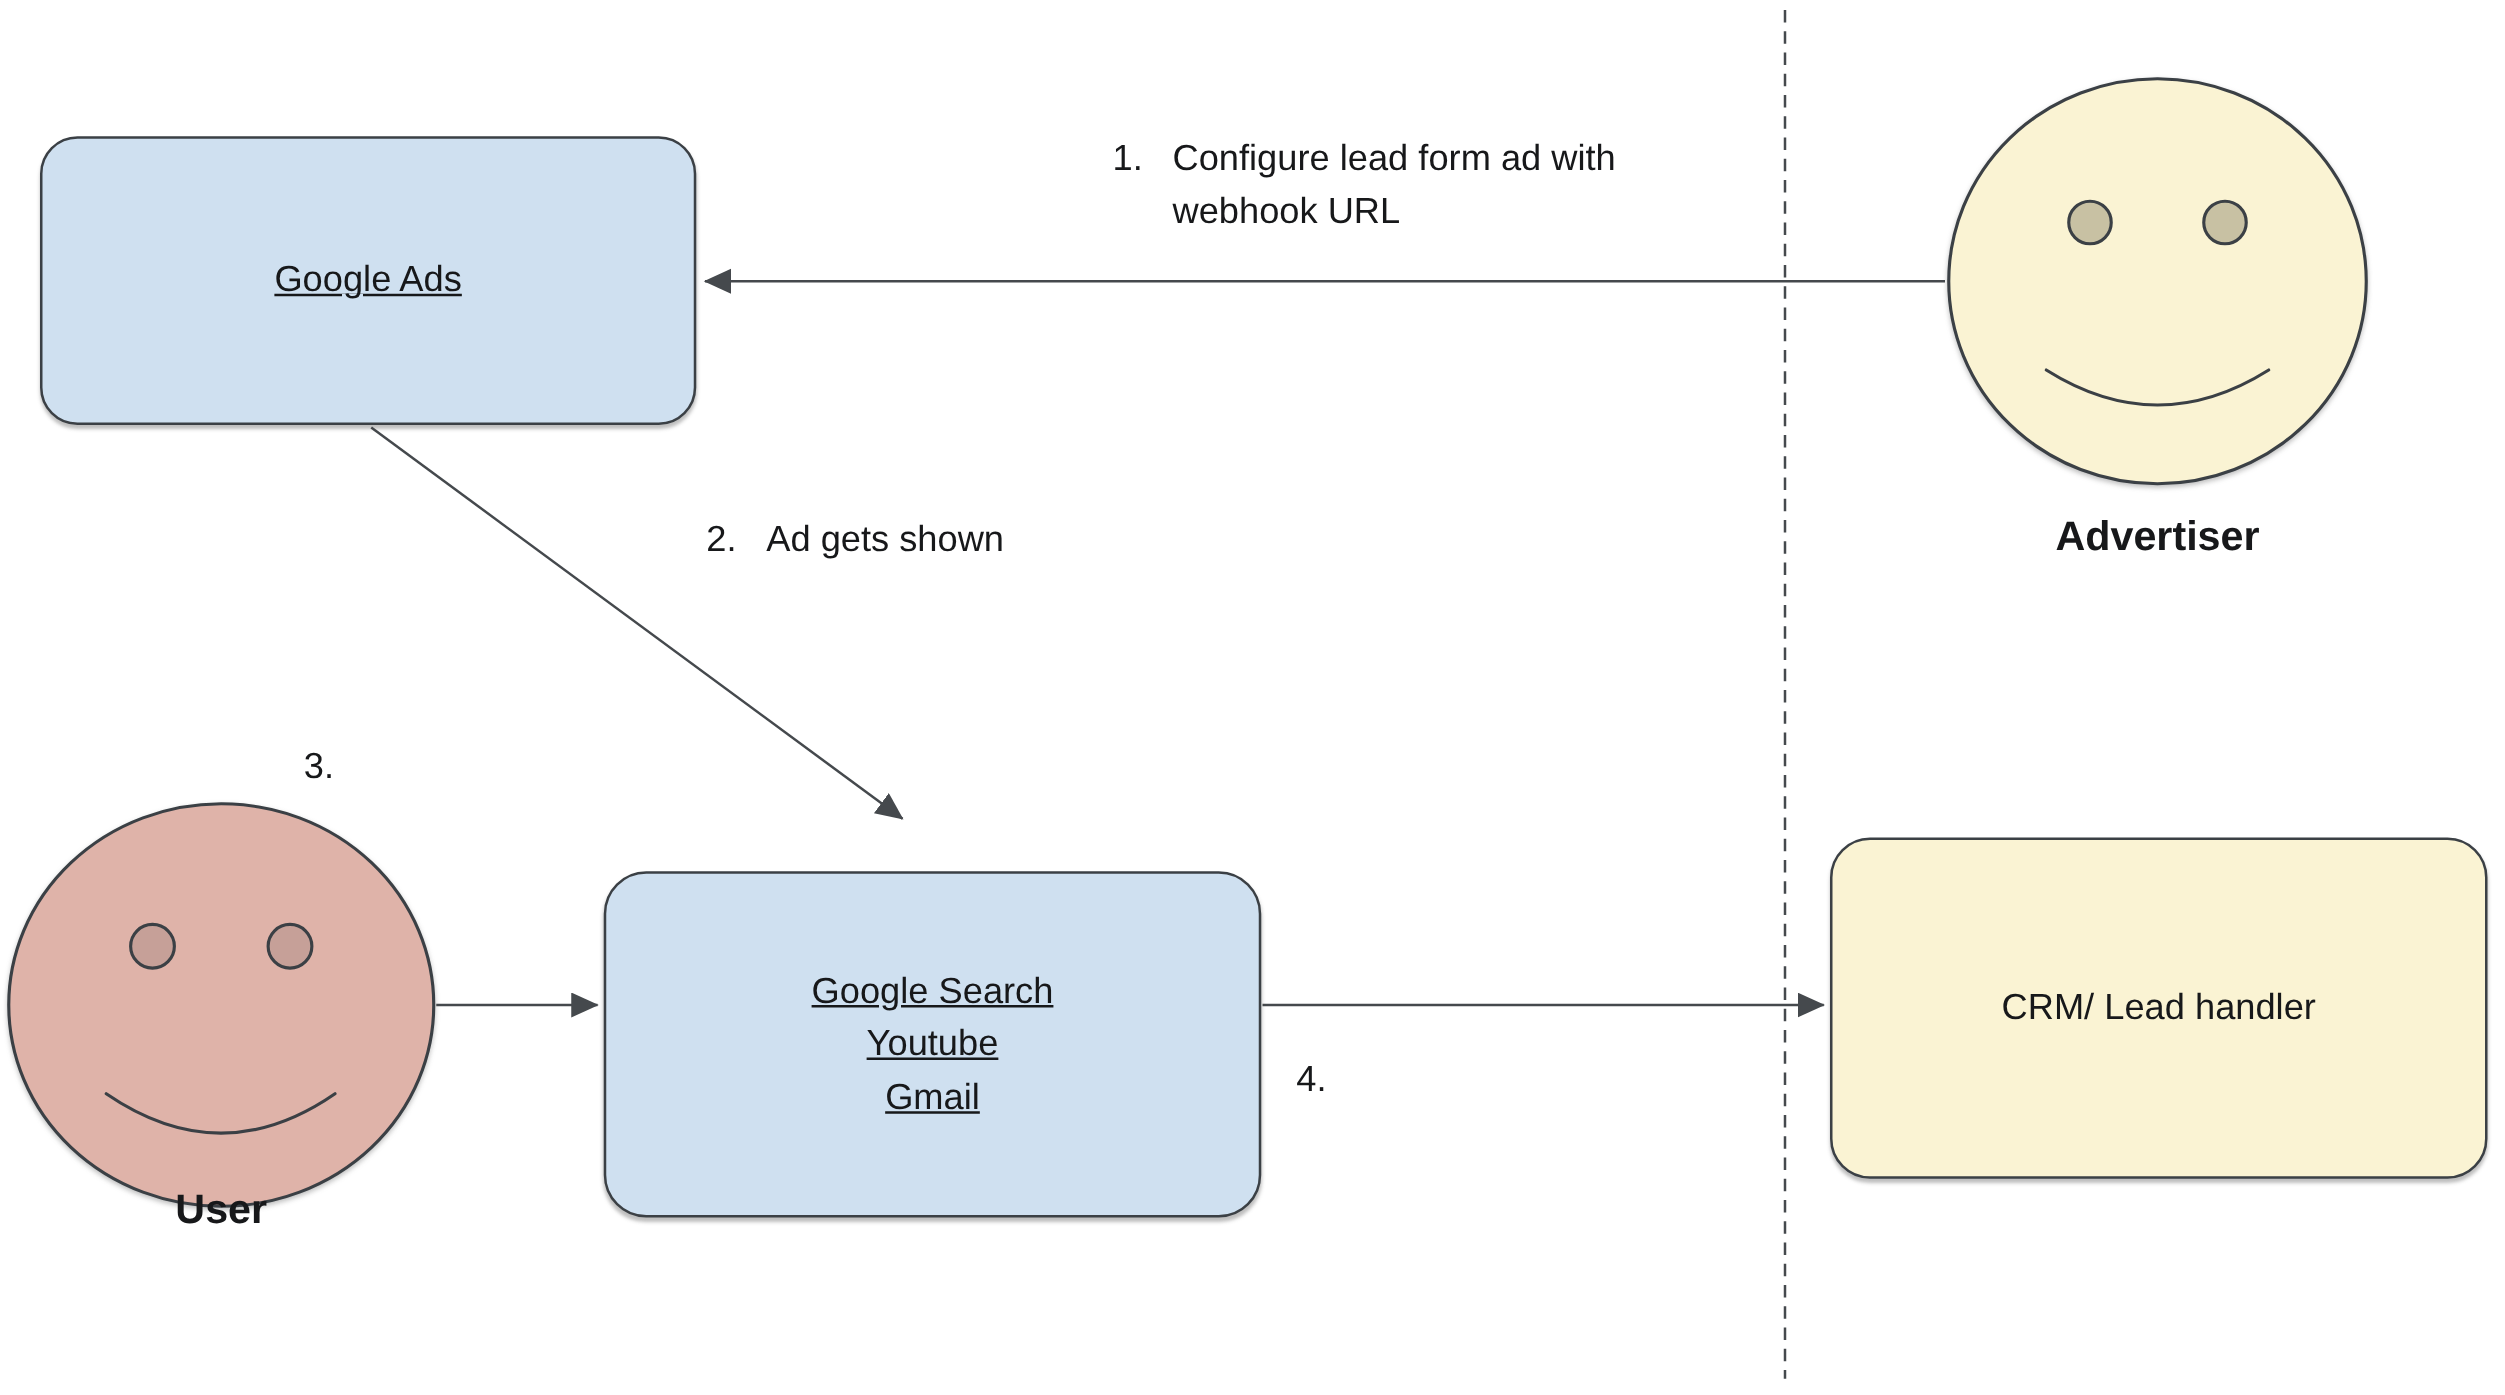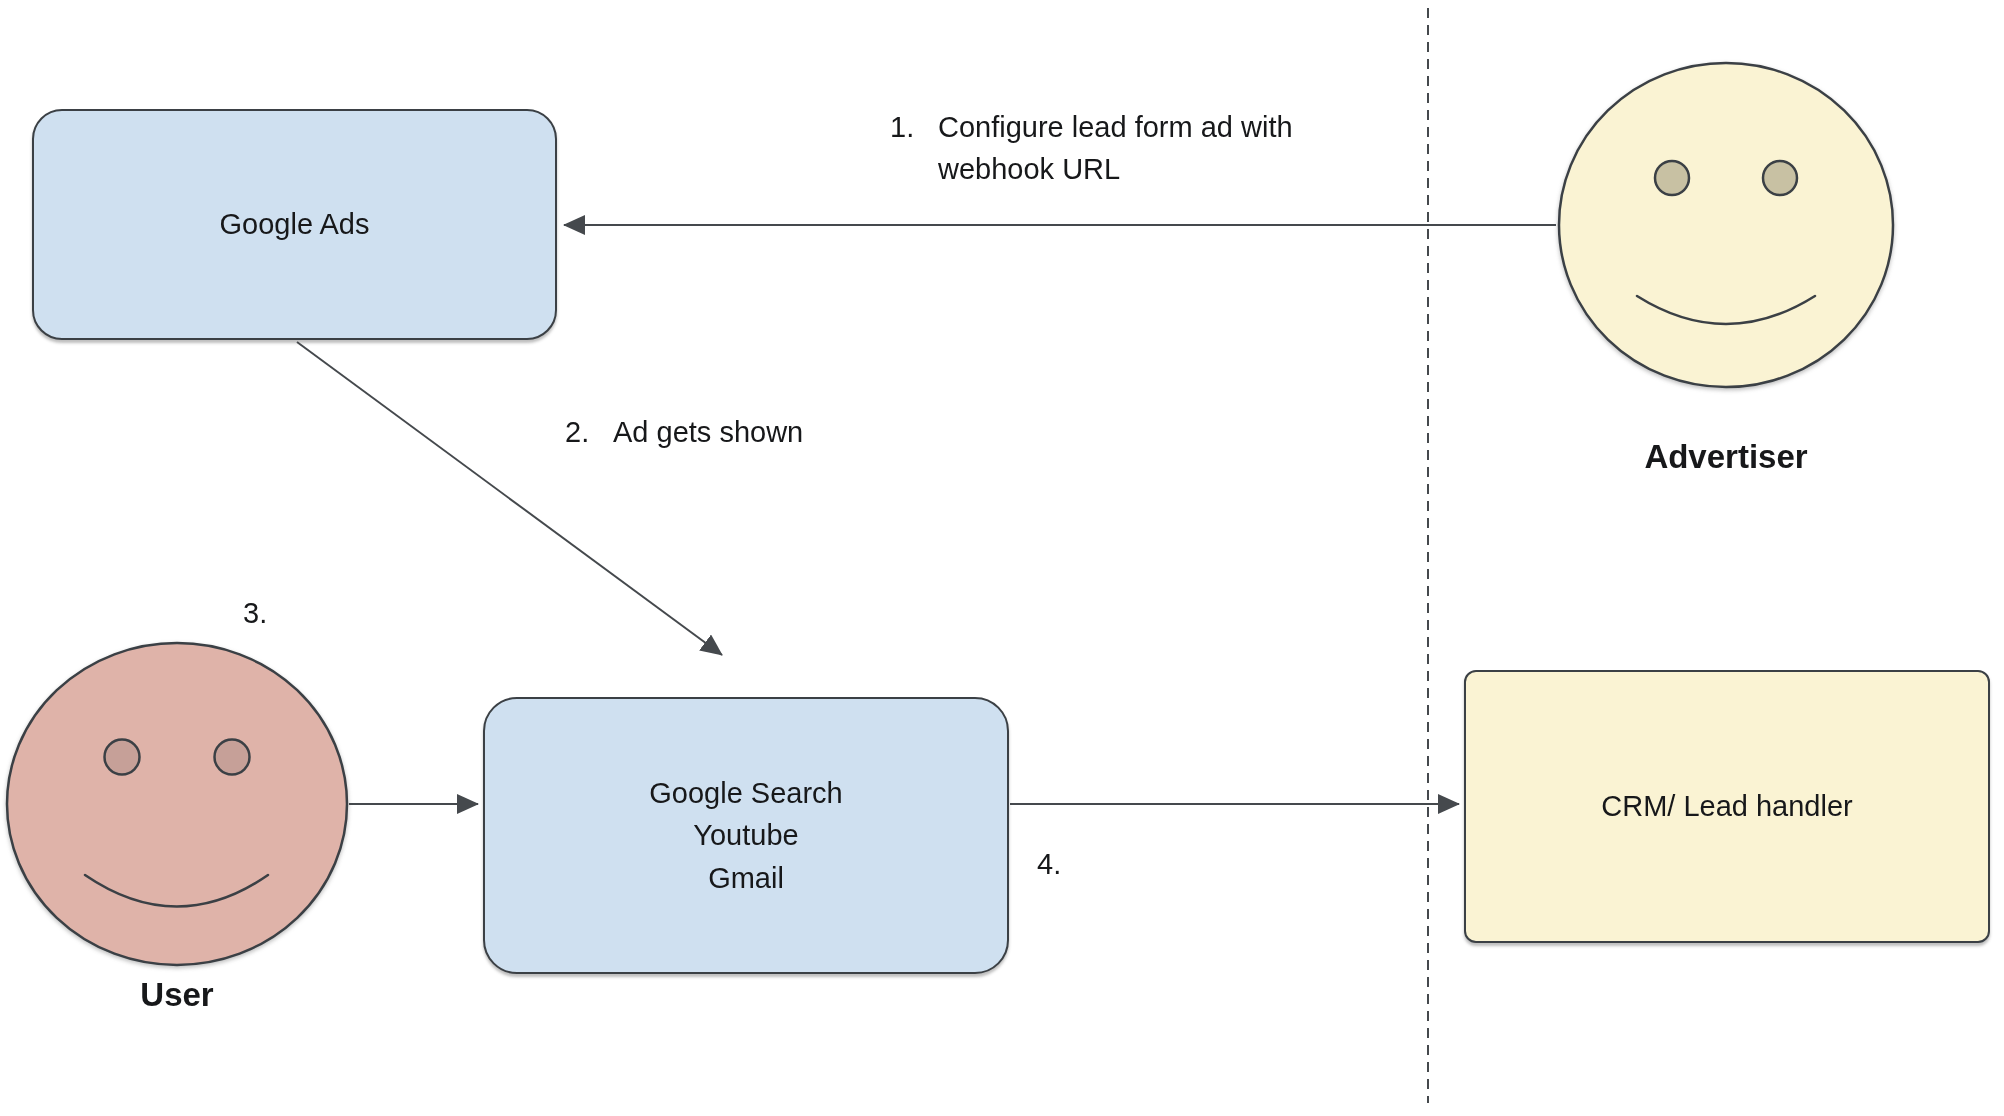--- a/index.html
+++ b/index.html
@@ -35,39 +35,38 @@
     box-shadow: 0 3px 3px rgba(70,70,70,0.35);
     display: flex;
     align-items: center;
     justify-content: center;
     text-align: center;
     font-size: 29px;
     line-height: 1.45;
     white-space: pre-line;
     box-sizing: border-box;
   }
-  .node.blue  { background: var(--box-blue, #cfe0f0); }
+  .node.blue  { background: var(--box-blue, #cfe0f0); text-decoration: underline; }
   .node.cream { background: var(--box-cream, #faf3d3); }
   
   .step {
     position: absolute;
     display: flex;
     font-size: 29px;
     line-height: 1.45;
   }
   .step .num { width: 48px; flex: none; }
   .step .txt { white-space: pre-line; }
   
   .actor-label {
     position: absolute;
     width: 300px;
     text-align: center;
     font-size: 33px;
     font-weight: 700;
-    margin-top: 28px;
   }
 </style>
 </head>
 <body>
 
 <div class="canvas">
 
   <svg class="layer" viewBox="0 0 2004 1116">
     <defs>
       <marker id="arrow" markerUnits="userSpaceOnUse" markerWidth="24" markerHeight="22" refX="21" refY="10" orient="auto">
@@ -103,21 +102,21 @@
   <div class="node blue" style="left:32px; top:109px; width:525px; height:231px; border-radius:30px;">
     <span>Google Ads</span>
   </div>
 
   <div class="node blue" style="left:483px; top:665px; width:526px; height:277px;margin-top:32px;">
     <span>Google Search
 Youtube
 Gmail</span>
   </div>
 
-  <div class="node cream" style="left:1464px; top:670px; width:526px; height:273px; border-radius:12px;justify-content:center;">
+  <div class="node cream" style="left:1464px; top:670px; width:526px; height:273px; border-radius:32px;justify-content:center;">
     <span>CRM/ Lead handler</span>
   </div>
 
   <div class="step" style="left:890px; top:106px;">
     <span class="num">1.</span>
     <span class="txt">Configure lead form ad with
 webhook URL</span>
   </div>
 
   <div class="step" style="left:565px; top:411px;">

